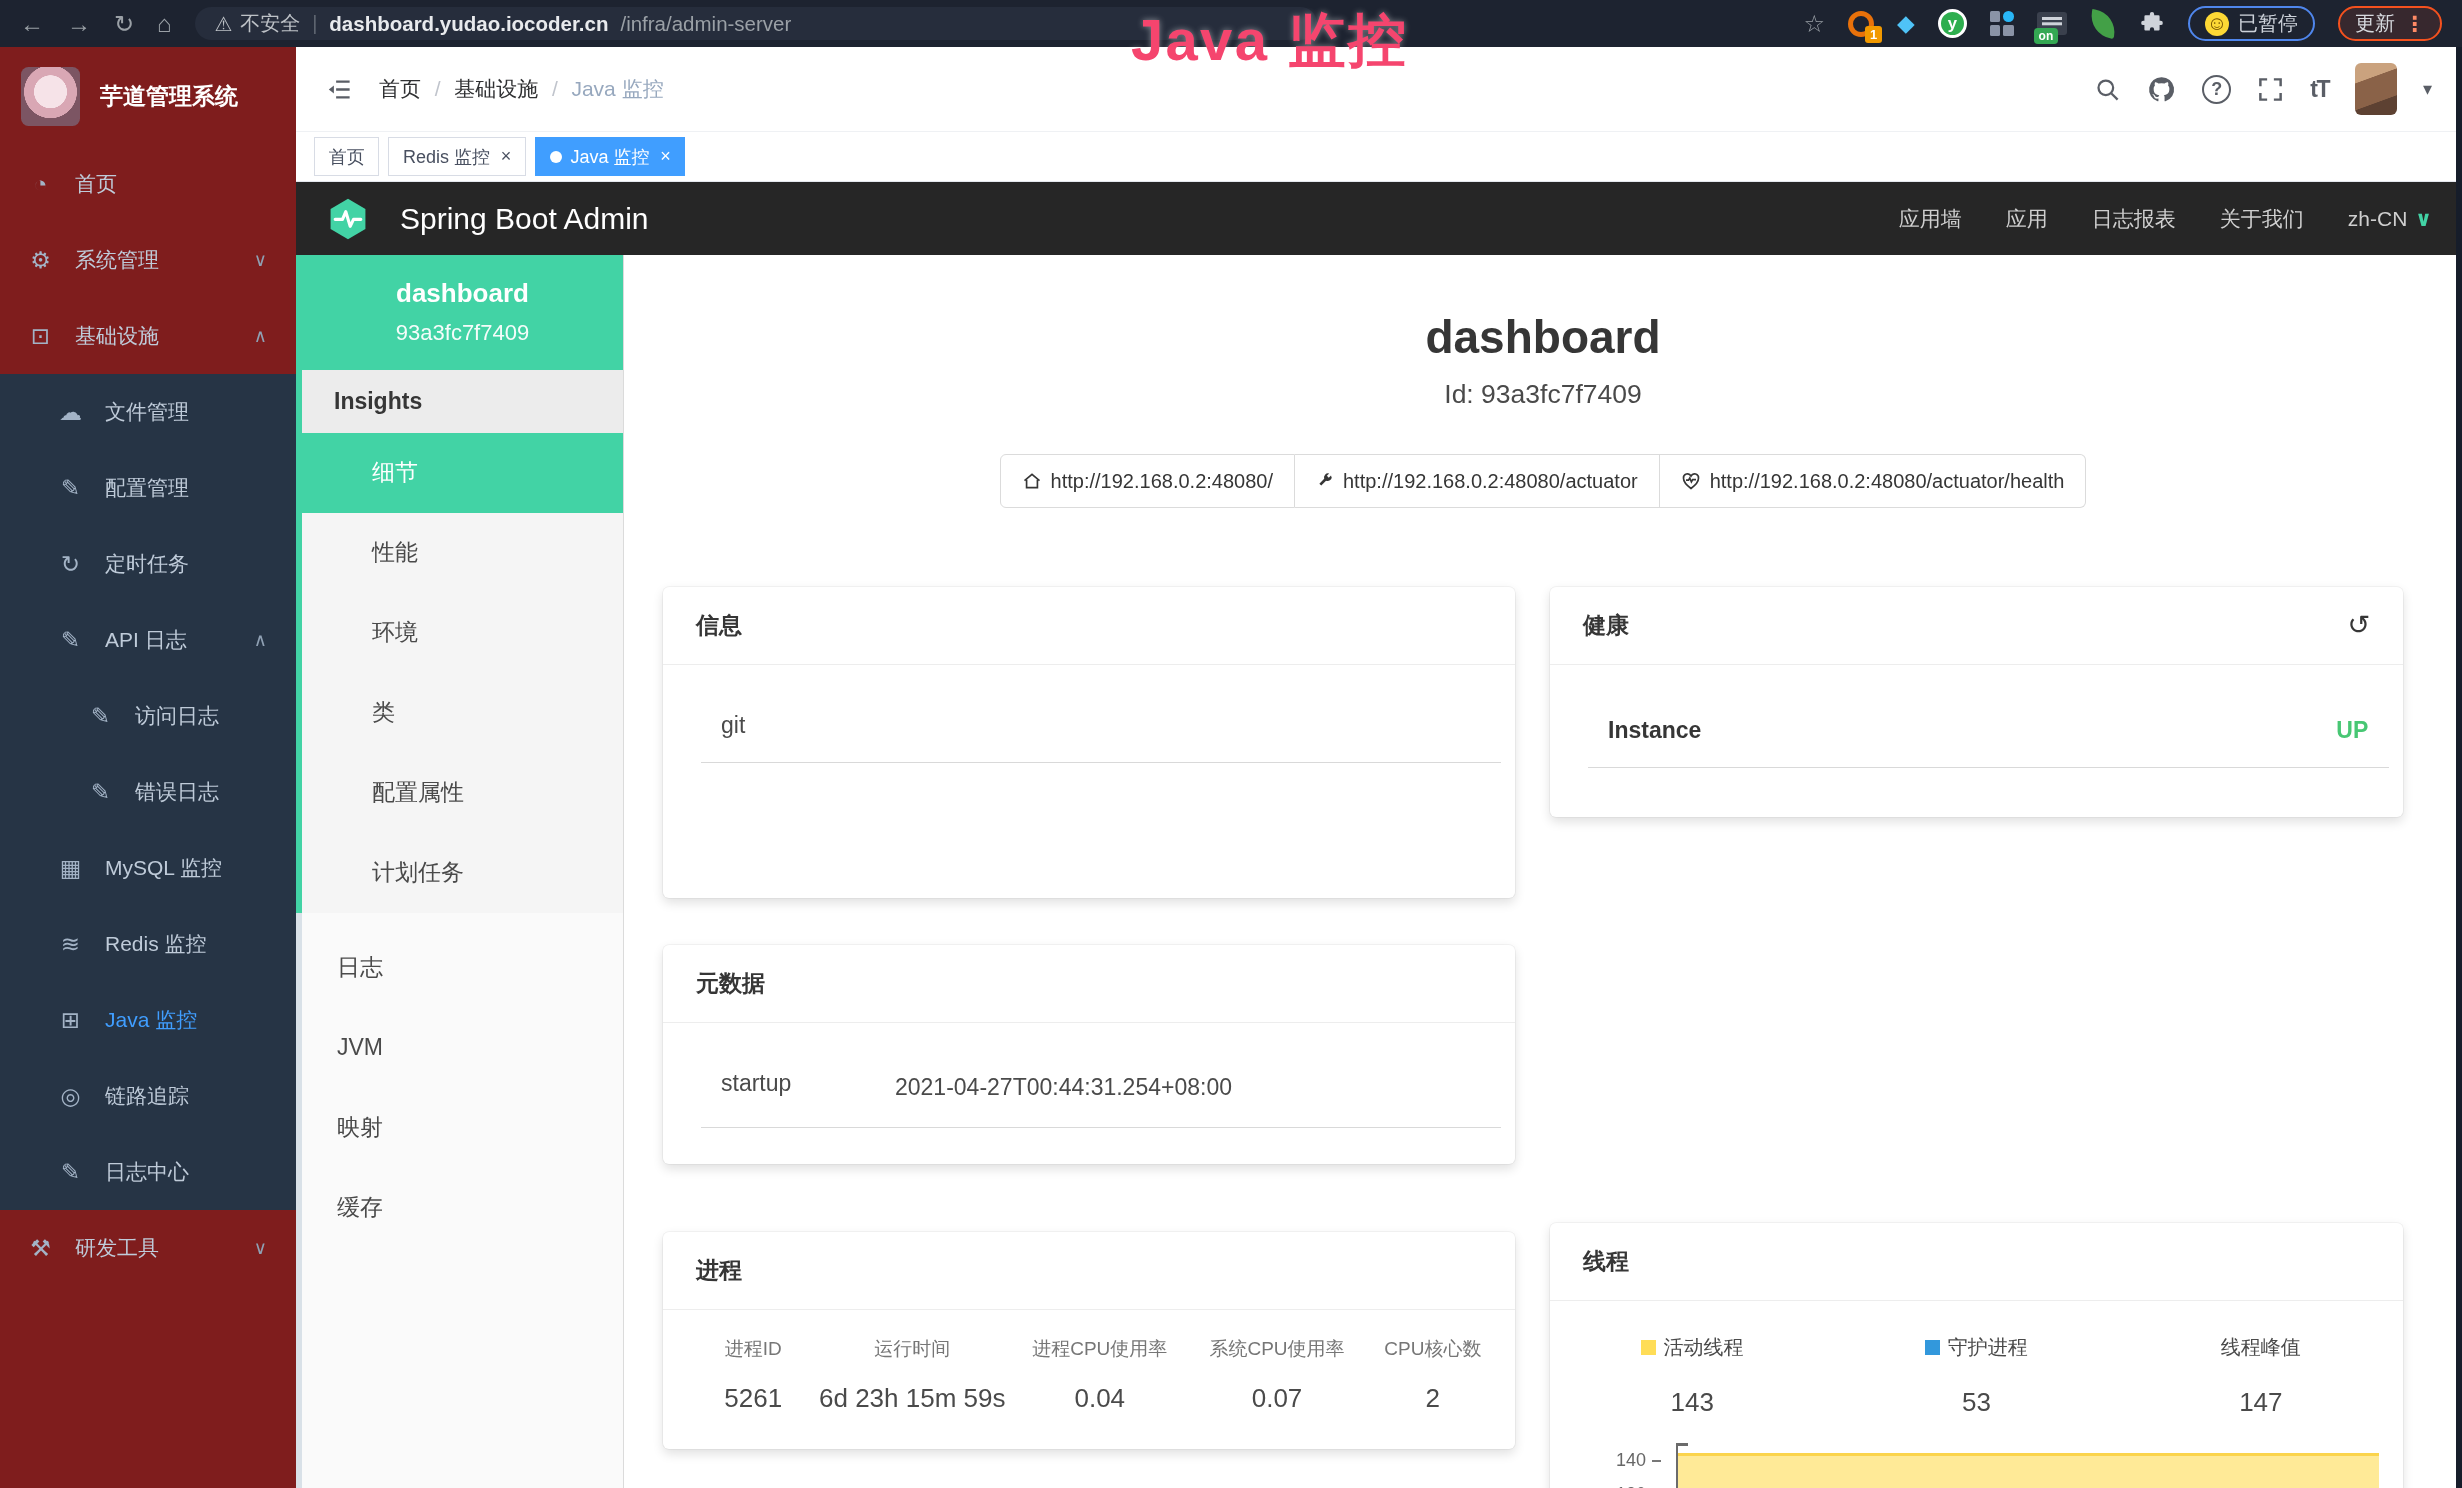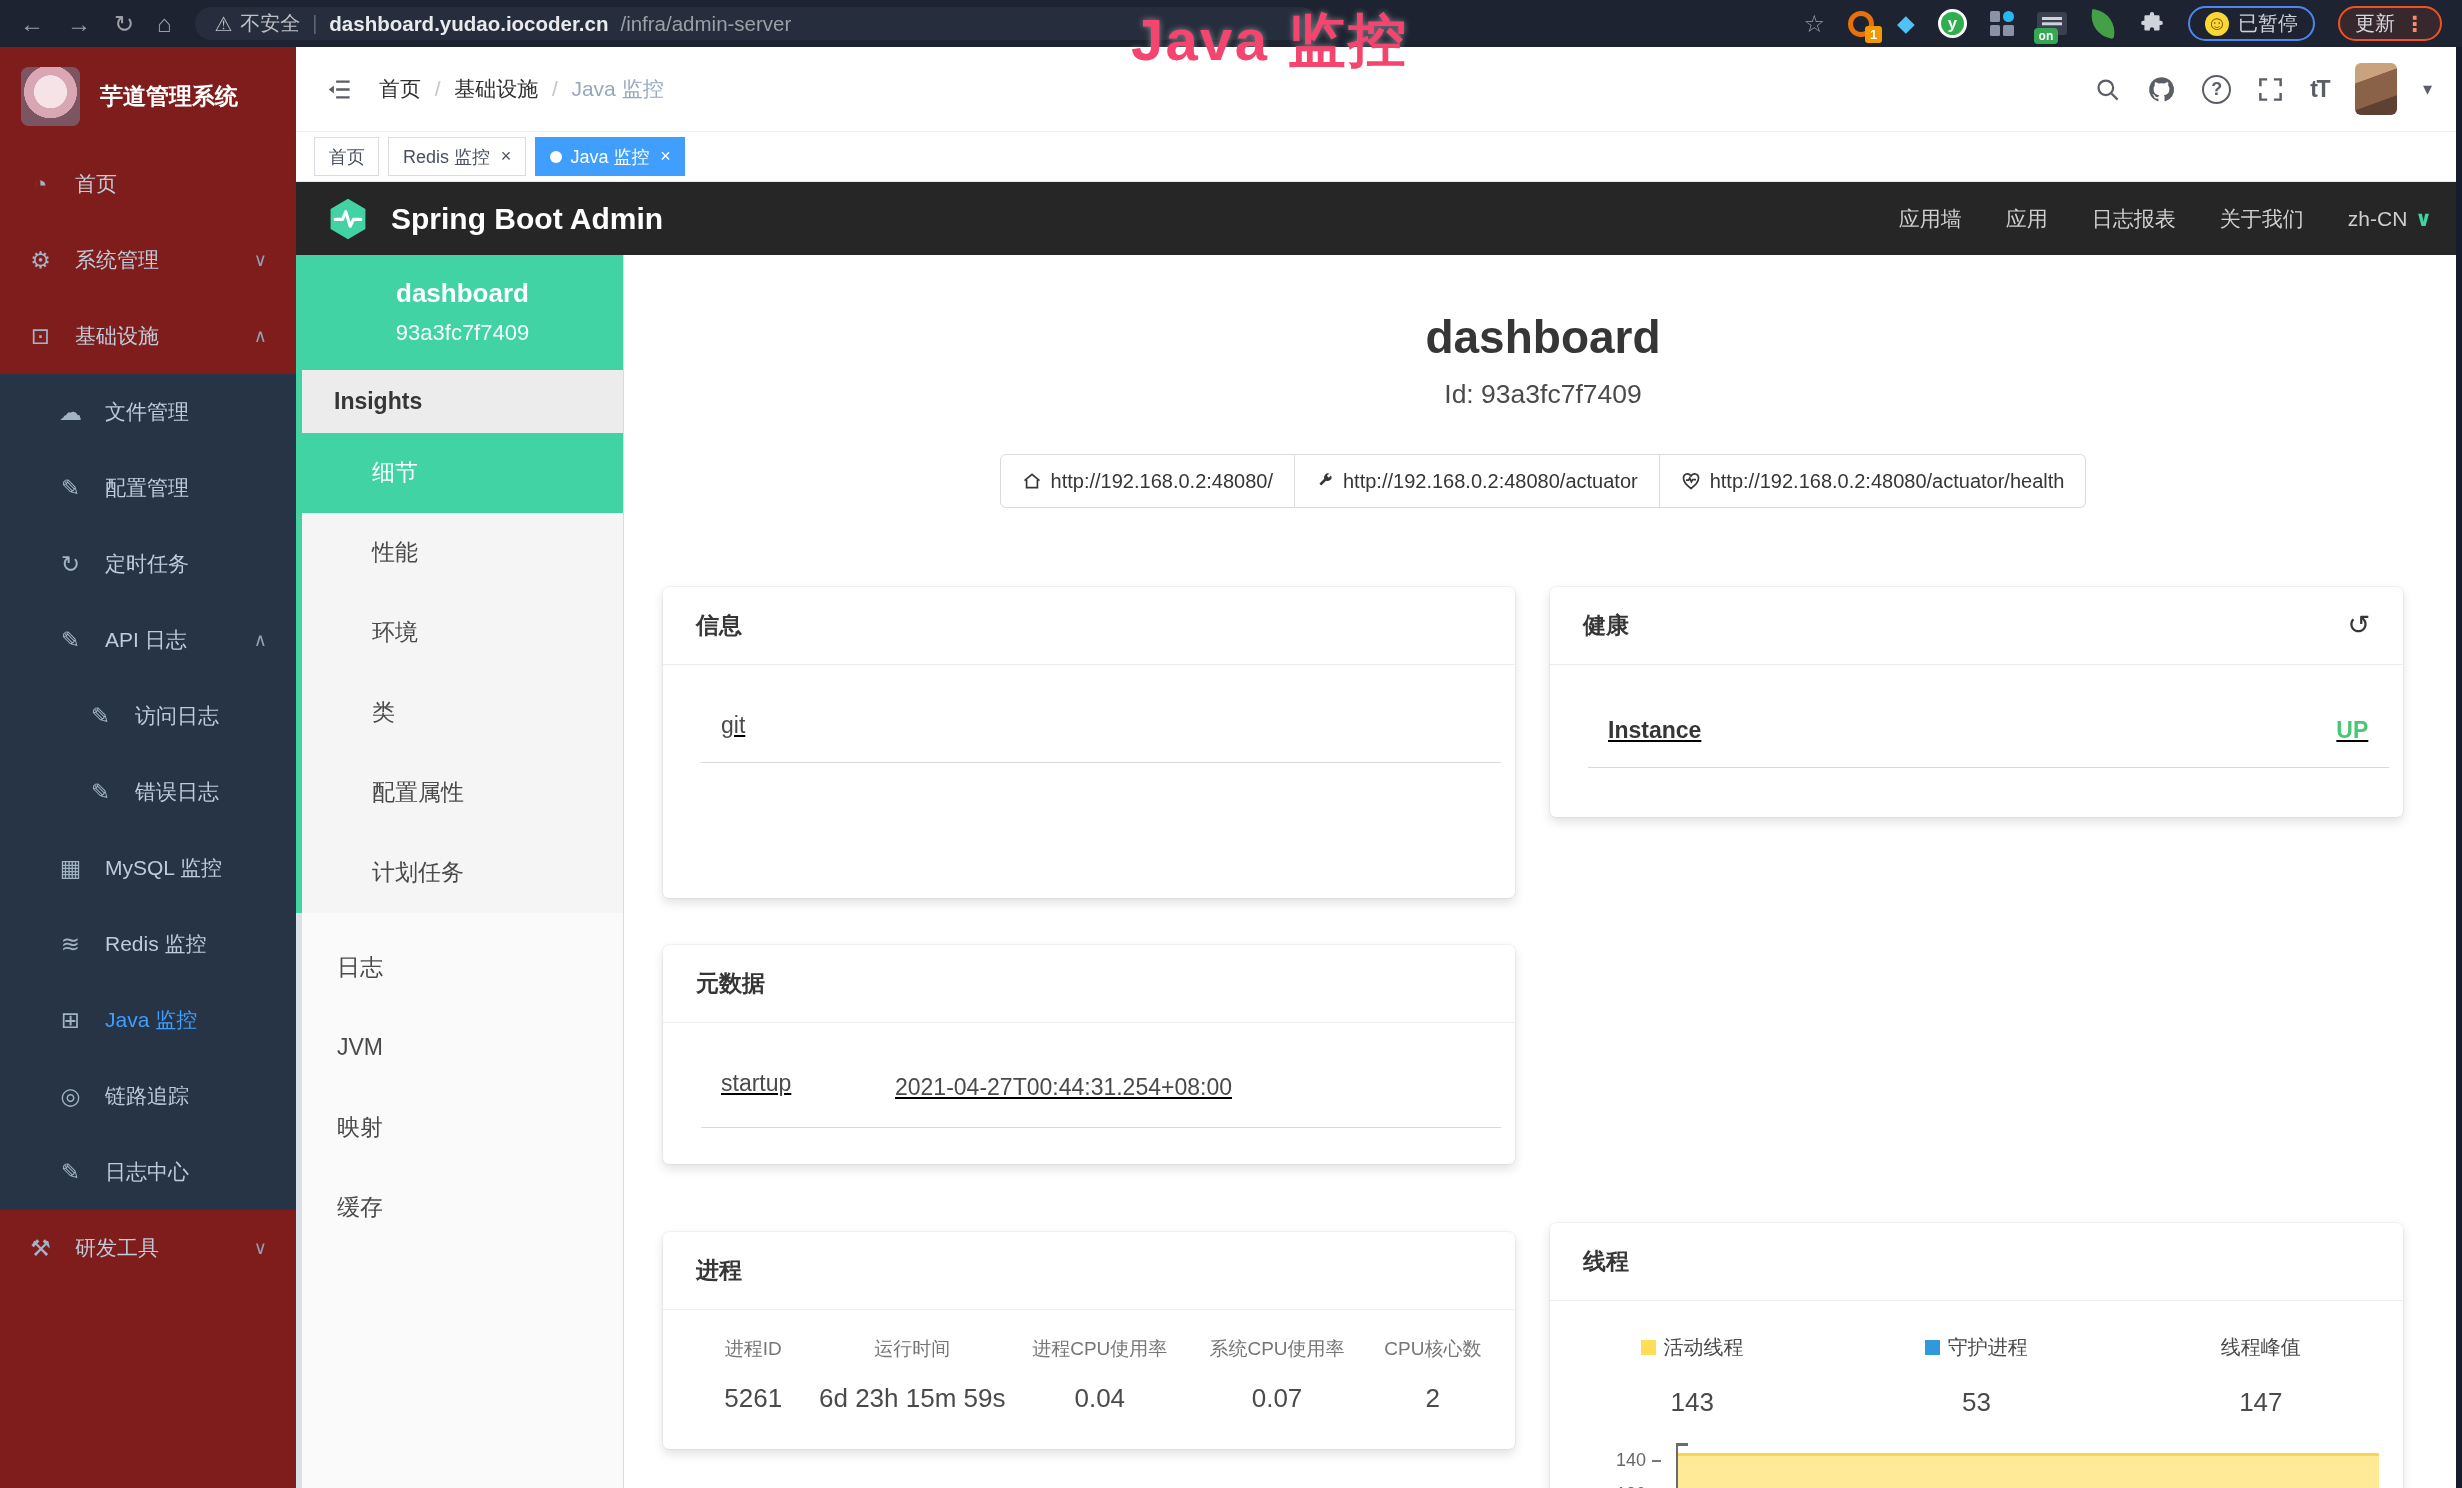--- a/index.html
+++ b/index.html
@@ -84,21 +84,21 @@
     align-items:center; padding:0 9px; box-shadow:0 1.5px 4.6px rgba(0,0,0,.04); }
   .tag { display:inline-flex; align-items:center; height:39px; padding:0 13.7px; margin-left:9px;
     border:1.5px solid #d8dce5; background:#fff; color:#495060; font-size:18px; cursor:pointer; }
   .tag .dot { width:12px; height:12px; border-radius:50%; background:#fff; margin-right:9px; display:none; }
   .tag .close { margin-left:10.6px; font-size:18px; }
   .tag.active { background:#409eff; border-color:#409eff; color:#fff; }
   .tag.active .dot { display:inline-block; }
 
   
   .sba-header { height:73px; background:#262626; display:flex; align-items:center; padding:0 30px; }
-  .sba-brand { display:flex; align-items:center; gap:21px; color:#fff; font-size:30px; font-weight:700; }
+  .sba-brand { display:flex; align-items:center; gap:30px; color:#fff; font-size:30px; font-weight:400; }
   .sba-nav { margin-left:auto; display:flex; align-items:center; gap:44px; color:#cfcfcf; font-size:21px; }
   .sba-nav .item { cursor:pointer; }
   .sba-nav .locale { display:flex; align-items:center; gap:7.6px; }
   .sba-nav .locale .chev { color:#42d3a5; font-weight:700; }
 
   .sba-body { flex:1; display:flex; min-height:0; }
   .sba-side { width:328px; flex-shrink:0; background:#fafafa; border-right:1.5px solid #dbdbdb;
     display:flex; flex-direction:column; }
   .side-top { border-left:6px solid #42d3a5; background:#fff; }
   .side-bottom { border-left:6px solid #d9e1e8; flex:1; padding-top:15px; }
@@ -127,21 +127,21 @@
   .cards-row { display:flex; gap:35px; padding:0 58px 0 39px; margin-top:79px; align-items:flex-start; }
   .col-l { width:852px; flex-shrink:0; }
   .col-r { width:853px; flex-shrink:0; }
   .card { background:#fff; border-radius:6px;
     box-shadow:0 4.6px 10.6px rgba(10,10,10,.12), 0 0 0 0.8px rgba(10,10,10,.05); }
   .card-header { display:flex; align-items:center; justify-content:space-between;
     padding:23px 33px; border-bottom:1.5px solid #ededed; }
   .card-title { font-size:23px; font-weight:700; color:#363636; }
   .card-hicon { font-size:27px; color:#363636; cursor:pointer; line-height:1; }
   .card-body { padding:30px 13.7px 36px 38px; }
-  .kv { display:flex; padding:16.7px 0 23px 20px; border-bottom:1.5px solid #d9d9d9;text-decoration:underline; }
+  .kv { display:flex; padding:16.7px 0 23px 20px; border-bottom:1.5px solid #d9d9d9; }
   .kv .k { width:144px; flex-shrink:0; font-size:23px; color:#4a4a4a; }
   .kv .k.bold { font-weight:700; color:#363636; }
   .kv .v { flex:1; font-size:23px; color:#4a4a4a; line-height:1.5; }
   .kv .v .ind { padding-left:21px; }
   .kv .status { margin-left:auto; padding-right:21px; font-size:23px; font-weight:700; color:#48c774; }
 
   .ptable { padding:26px 15px 35px 30px; }
   .prow { display:flex; text-align:center; }
   .prow > div:nth-child(1){ width:129px; } .prow > div:nth-child(2){ width:212px; }
   .prow > div:nth-child(3){ width:190px; } .prow > div:nth-child(4){ width:190px; }

